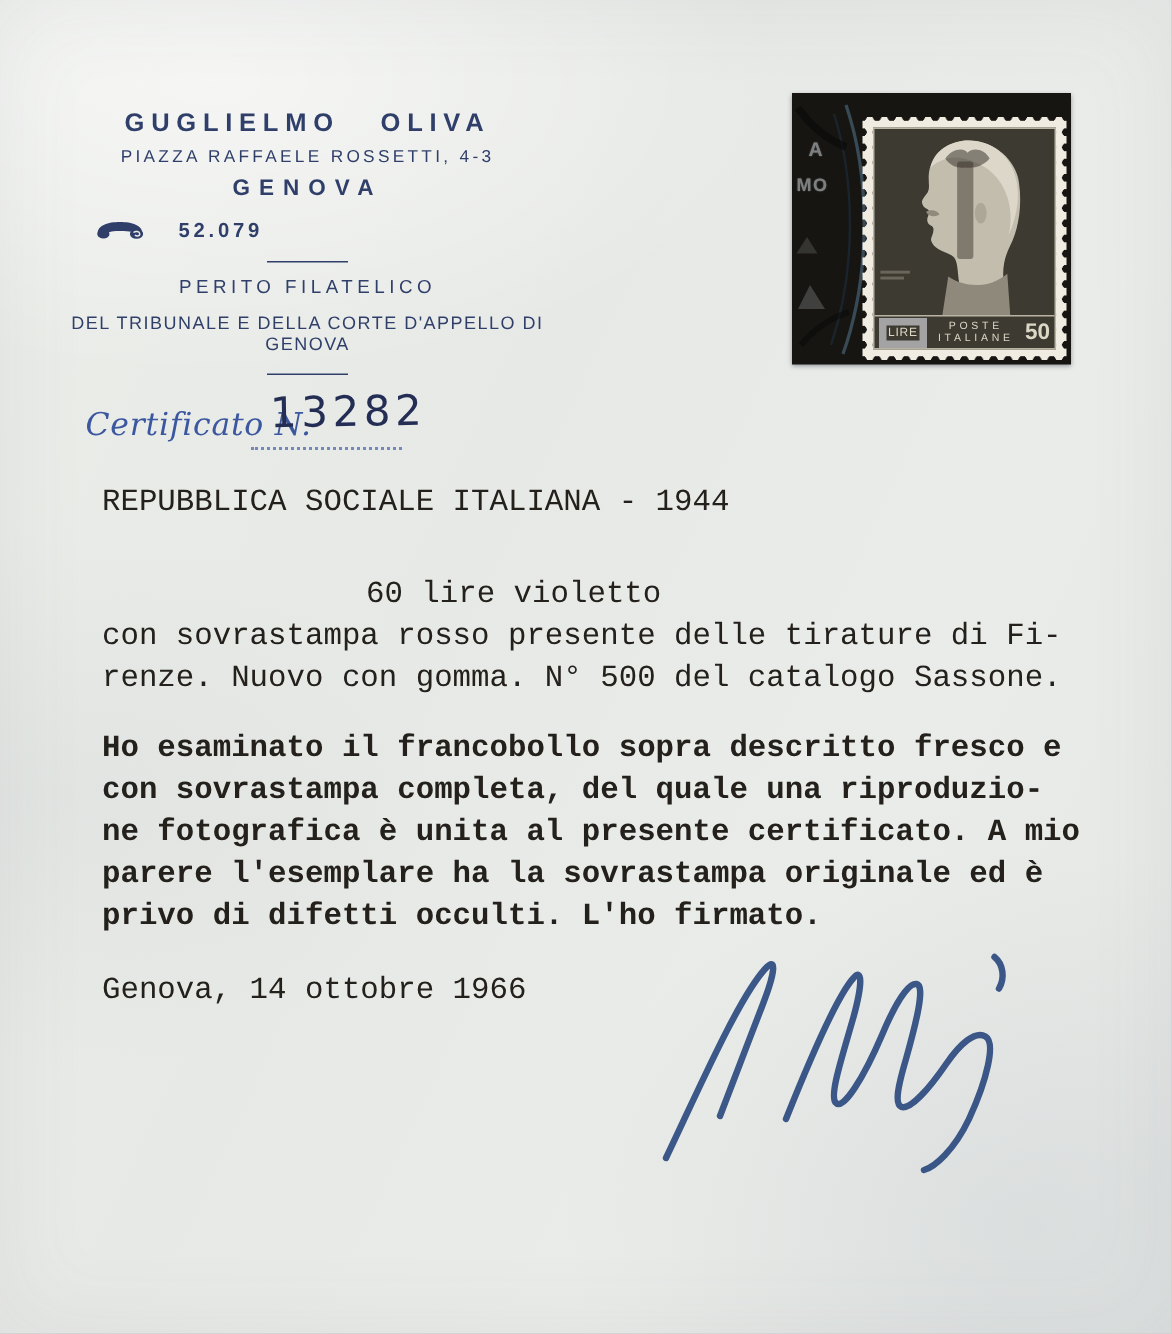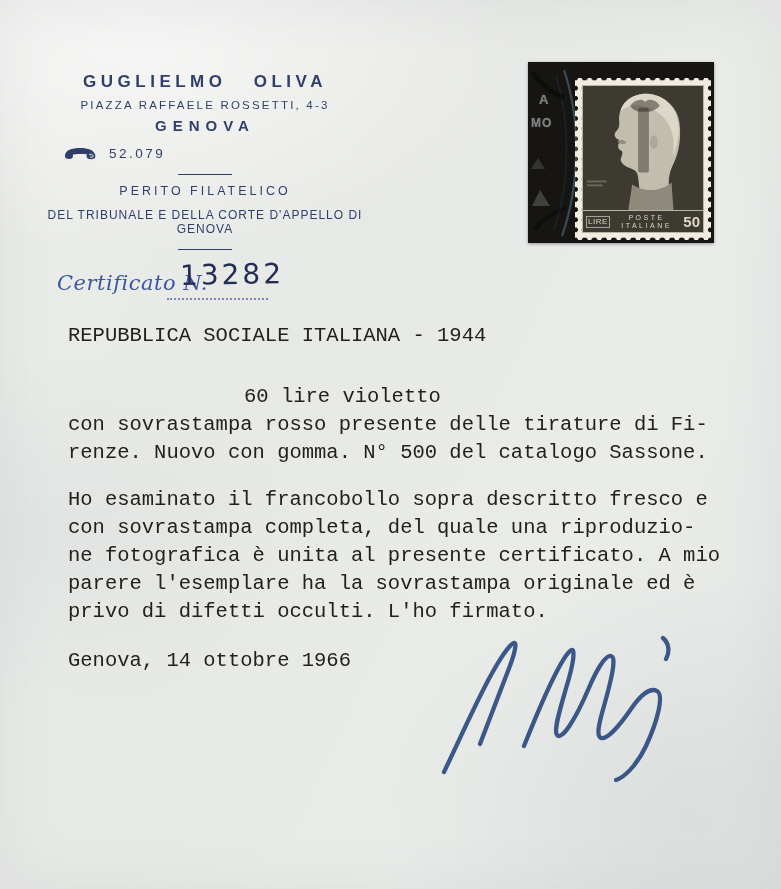--- a/index.html
+++ b/index.html
@@ -12,61 +12,61 @@
       linear-gradient(115deg,#ebede9 0%,#e7e9e6 40%,#eaece9 70%,#e5e7e5 100%);
     box-shadow: inset 0 0 60px rgba(90,100,115,.08);
     font-family:"Liberation Sans",sans-serif;
   }
 
   
   .letterhead{position:absolute;left:25px;top:72px;width:360px;text-align:center;color:#2f3f6a;}
   .lh-name{font-size:17px;letter-spacing:4.5px;word-spacing:18px;font-weight:600;text-align:center;}
   .lh-address{margin-top:7px;font-size:11.5px;letter-spacing:2.2px;font-weight:500;}
   .lh-city{margin-top:6px;font-size:15px;letter-spacing:6px;font-weight:600;}
-  .lh-phone{margin-top:11px;display:flex;align-items:center;gap:10px;justify-content:flex-start;
-            padding-left:38px;font-size:13.5px;letter-spacing:2.5px;font-weight:400;}
+  .lh-phone{margin-top:11px;display:flex;align-items:center;gap:20px;justify-content:flex-start;
+            padding-left:38px;font-size:13.5px;letter-spacing:2.5px;font-weight:700;}
   .lh-rule{width:54px;border-top:1.6px solid #2f3f6a;margin:13px auto 0;}
   .lh-title{margin-top:9px;font-size:12.5px;letter-spacing:3px;font-weight:500;}
   .lh-subtitle{margin-top:10px;font-size:12px;letter-spacing:1px;font-weight:500;}
 
   
   .photo{position:absolute;left:528px;top:62px;width:186px;height:181px;margin:0;
          background:#171511;box-shadow:0 1px 3px rgba(40,45,60,.45);}
   .photo svg.emboss{position:absolute;inset:0;}
   .emboss-letter{position:absolute;color:#8e9394;opacity:.85;font-size:13px;letter-spacing:1px;
                  text-shadow:0 0 1px rgba(142,147,148,.8);font-weight:600;}
   .emboss-a{left:11px;top:30px;}
   .emboss-mo{left:3px;top:54px;font-size:12px;}
   .stamp{position:absolute;left:47px;top:16px;width:136px;height:162px;
          background-image:radial-gradient(circle, rgba(0,0,0,0) 2.7px, #f1ece1 2.8px);
          background-size:9.714px 10.125px;background-position:-4.857px -5.0625px;}
   .stamp-inner{position:absolute;inset:7px;background:#3d3a32;border:1px solid #b9b3a2;
                display:flex;flex-direction:column;}
   .stamp-inner svg{display:block;flex:1;}
   .stamp-band{height:21px;border-top:1px solid #b9b3a2;display:flex;align-items:center;
               gap:2px;padding:0 3px;color:#ddd7c6;}
-  .st-lire{font-size:8px;letter-spacing:.5px;border:1px solid #a3a3a3;padding:0 1px;line-height:10px;}
+  .st-lire{font-size:8px;letter-spacing:.5px;border:5px solid #a3a3a3;padding:0 1px;line-height:10px;}
   .st-ins{flex:1;text-align:center;font-size:7px;letter-spacing:2.5px;line-height:7.5px;}
   .st-value{font-size:15px;font-weight:bold;}
 
   
   .cert-label{position:absolute;left:57px;top:271px;font-family:"DejaVu Serif",serif;
               font-style:italic;font-size:21px;color:#3b57a0;letter-spacing:.5px;}
   .cert-dots{position:absolute;left:167px;top:270px;width:101px;height:28px;
              border-bottom:2px dotted #7388bb;}
   .cert-number{position:absolute;left:180px;top:258px;font-family:"DejaVu Sans",sans-serif;
                font-size:28px;color:#242e55;letter-spacing:3px;transform:rotate(-1deg);}
 
   
   .bodytext{position:absolute;left:68px;top:322px;width:660px;}
   .tw{font-family:"Liberation Mono",monospace;font-size:20.5px;line-height:28px;
       color:#24211c;white-space:pre;}
   .tw.heading{margin-bottom:33px;}
   .tw.subject{padding-left:176px;}
-  .para{margin-top:19px;}
+  .para{margin-top:19px;font-weight:bold;}
   .tw.dateline{margin-top:21px;}
 
   
   .signature{position:absolute;left:430px;top:626px;}
 </style>
 </head>
 <body>
 
 <div class="page">
 

